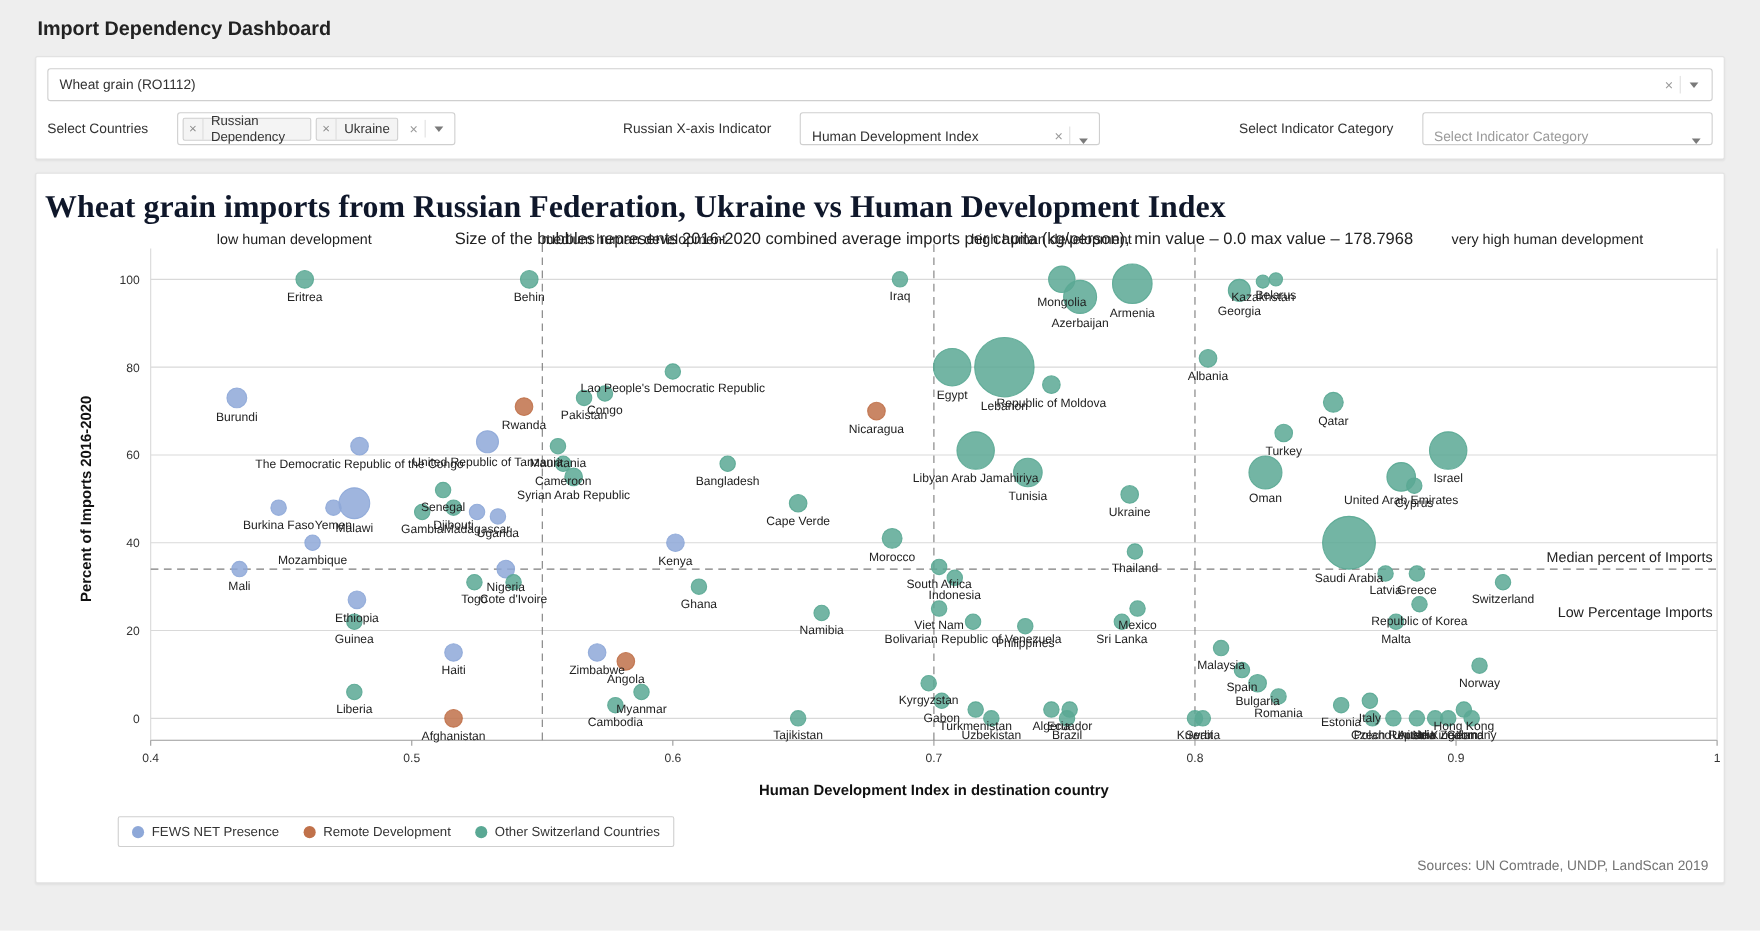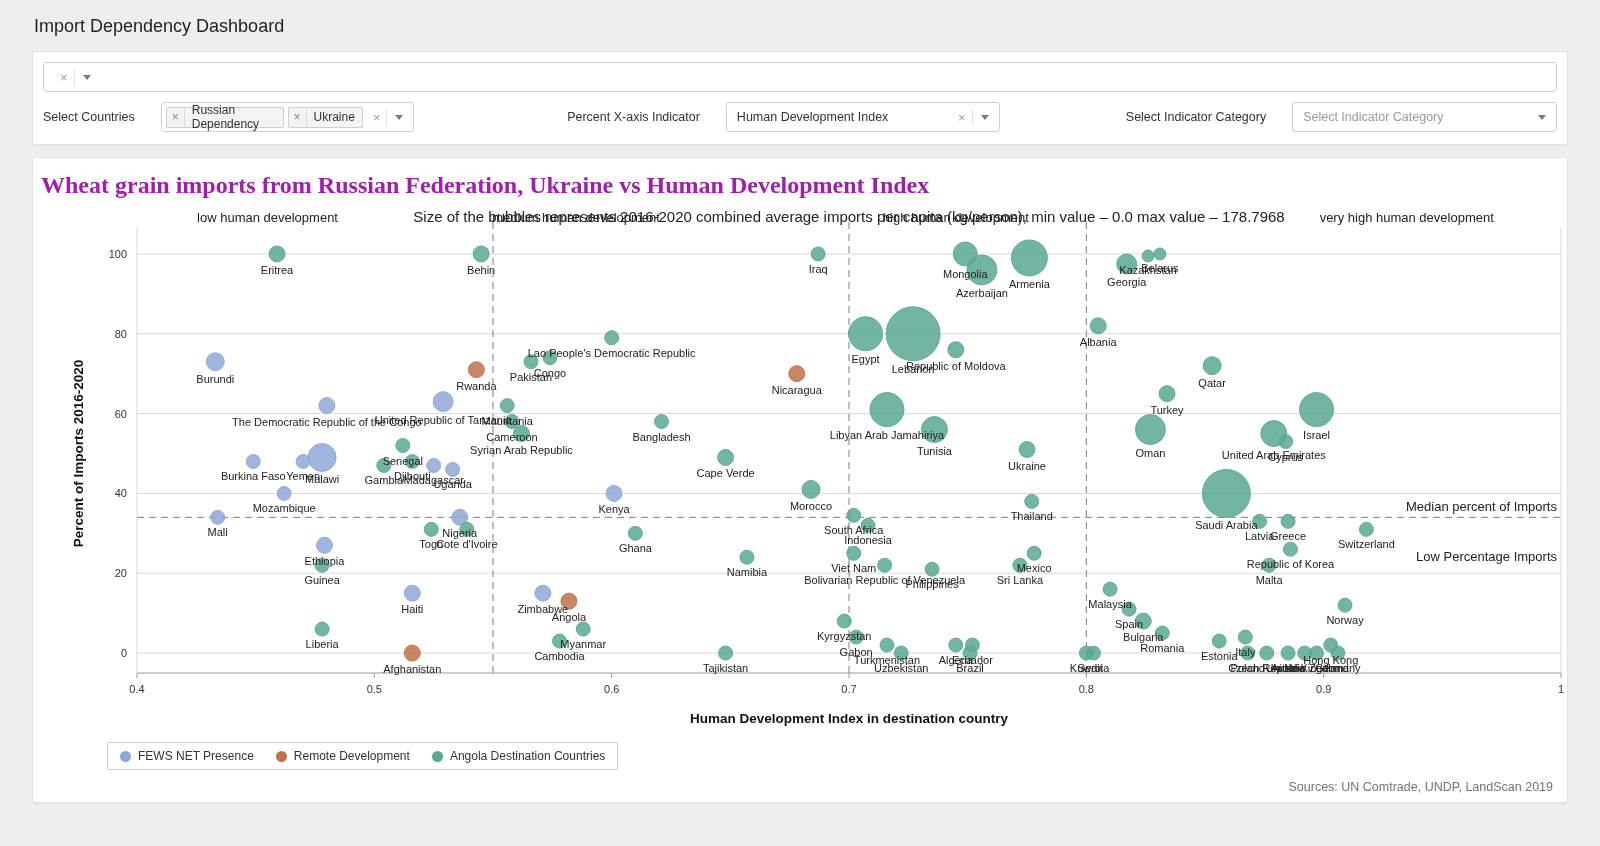--- a/index.html
+++ b/index.html
@@ -6,21 +6,21 @@
   body{
     width:1600px;height:846px;
     background:#eeeeee;
     font-family:"Liberation Sans", sans-serif;
     overflow:hidden;
   }
   .app{
     position:absolute;left:32px;top:16px;width:1536px;height:810px;
   }
   .app-title{
-    font-size:18px;color:#222;margin:0 0 14px 2px;font-weight:400;
+    font-size:18px;color:#222;margin:0 0 14px 2px;font-weight:700;
   }
   
   .controls{
     background:#fff;border:1px solid #e2e2e2;border-radius:2px;
     padding:10px 10px 12px 10px;
     box-shadow:0 1px 2px rgba(0,0,0,.06);
   }
   .row1{display:flex;align-items:center;}
   .commodity-select{
     flex:1;height:28px;border:1px solid #cfcfcf;border-radius:3px;background:#fff;
@@ -42,32 +42,32 @@
   .chip{
     display:flex;align-items:center;height:19px;border:1px solid #cfcfcf;border-radius:2px;
     background:#f4f4f4;font-size:12px;color:#333;margin-right:4px;
   }
   .chip .xx{padding:0 5px;color:#8a8a8a;border-right:1px solid #dcdcdc;line-height:19px;cursor:pointer;}
   .chip .nm{padding:0 7px;}
   .gap-a{width:136px;}
   .gap-b{width:106px;}
   .sel-box{
     height:28px;border:1px solid #cfcfcf;border-radius:3px;background:#fff;
-    display:flex;align-items:center;padding:0 4px 0 10px;font-size:12.5px;color:#333;
+    display:flex;align-items:flex-end;padding:0 4px 0 10px;font-size:12.5px;color:#333;
     margin-left:10px;
   }
   .sel-box .val{flex:1;}
   .sel-box .ph{flex:1;color:#9a9a9a;}
   
   .card{
     margin-top:12px;background:#fff;border:1px solid #e2e2e2;border-radius:2px;
     height:644px;position:relative;box-shadow:0 1px 2px rgba(0,0,0,.06);
   }
   .chart-title{
-    font-family:"Liberation Serif", serif;font-weight:700;font-size:24px;color:#a21caf;
+    font-family:"Liberation Serif", serif;font-weight:700;font-size:29px;color:#0f172a;
     padding:14px 0 0 8px;
   }
   .plotwrap{position:absolute;left:0;top:48px;width:1536px;height:596px;}
   .srcs{
     position:absolute;right:14px;bottom:8px;font-size:12.5px;color:#737373;
   }
   .legend{
     position:absolute;left:74px;bottom:32px;border:1px solid #cfcfcf;background:#fff;
     display:flex;align-items:center;padding:6px 12px;gap:22px;border-radius:2px;
   }
@@ -78,20 +78,21 @@
 </style>
 </head>
 <body>
 
 <div class="app">
   <div class="app-title">Import Dependency Dashboard</div>
 
   <div class="controls">
     <div class="row1">
       <div class="commodity-select">
+        <span class="val">Wheat grain (RO1112)</span>
         <span class="x-clear">×</span>
         <span class="sep"></span>
         <span class="caret"></span>
       </div>
     </div>
 
     <div class="row2">
       <span class="lbl">Select Countries</span>
       <div class="multi">
         <span class="chip">
@@ -101,21 +102,21 @@
         <span class="chip">
           <span class="xx">×</span>
           <span class="nm">Ukraine</span>
         </span>
         <span class="x-clear">×</span>
         <span class="sep"></span>
         <span class="caret"></span>
       </div>
 
       <span class="gap-a"></span>
-      <span class="lbl">Percent X-axis Indicator</span>
+      <span class="lbl">Russian X-axis Indicator</span>
       <div class="sel-box" style="width:290px;">
         <span class="val">Human Development Index</span>
         <span class="x-clear">×</span>
         <span class="sep"></span>
         <span class="caret"></span>
       </div>
 
       <span class="gap-b"></span>
       <span class="lbl">Select Indicator Category</span>
       <div class="sel-box" style="width:280px;">
@@ -375,18 +376,18 @@
       <span class="it">
         <span class="dot" style="background:#8ea8d8"></span>
         <span>FEWS NET Presence</span>
       </span>
       <span class="it">
         <span class="dot" style="background:#c0714a"></span>
         <span>Remote Development</span>
       </span>
       <span class="it">
         <span class="dot" style="background:#5aa894"></span>
-        <span>Angola Destination Countries</span>
+        <span>Other Switzerland Countries</span>
       </span>
     </div>
     <div class="srcs">Sources: UN Comtrade, UNDP, LandScan 2019</div>
   </div>
 </div>
 
 </body></html>

